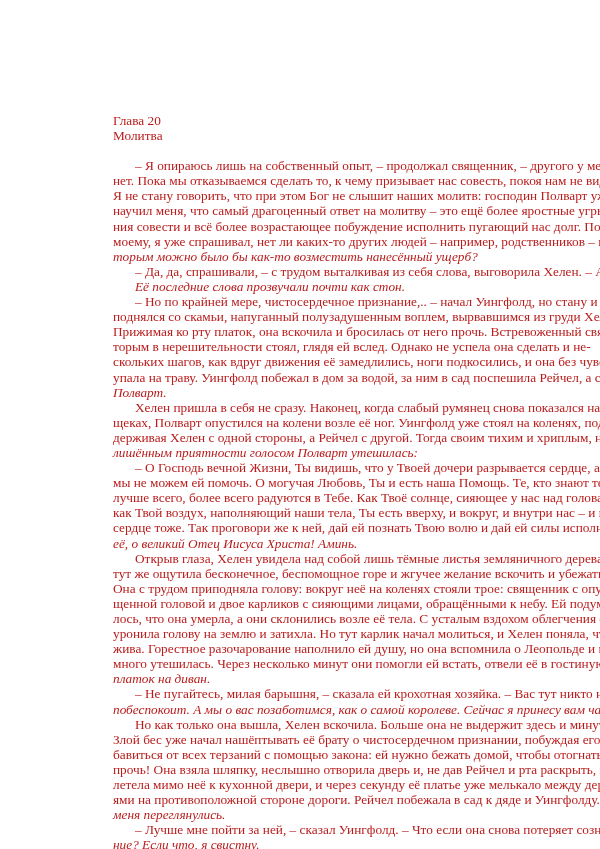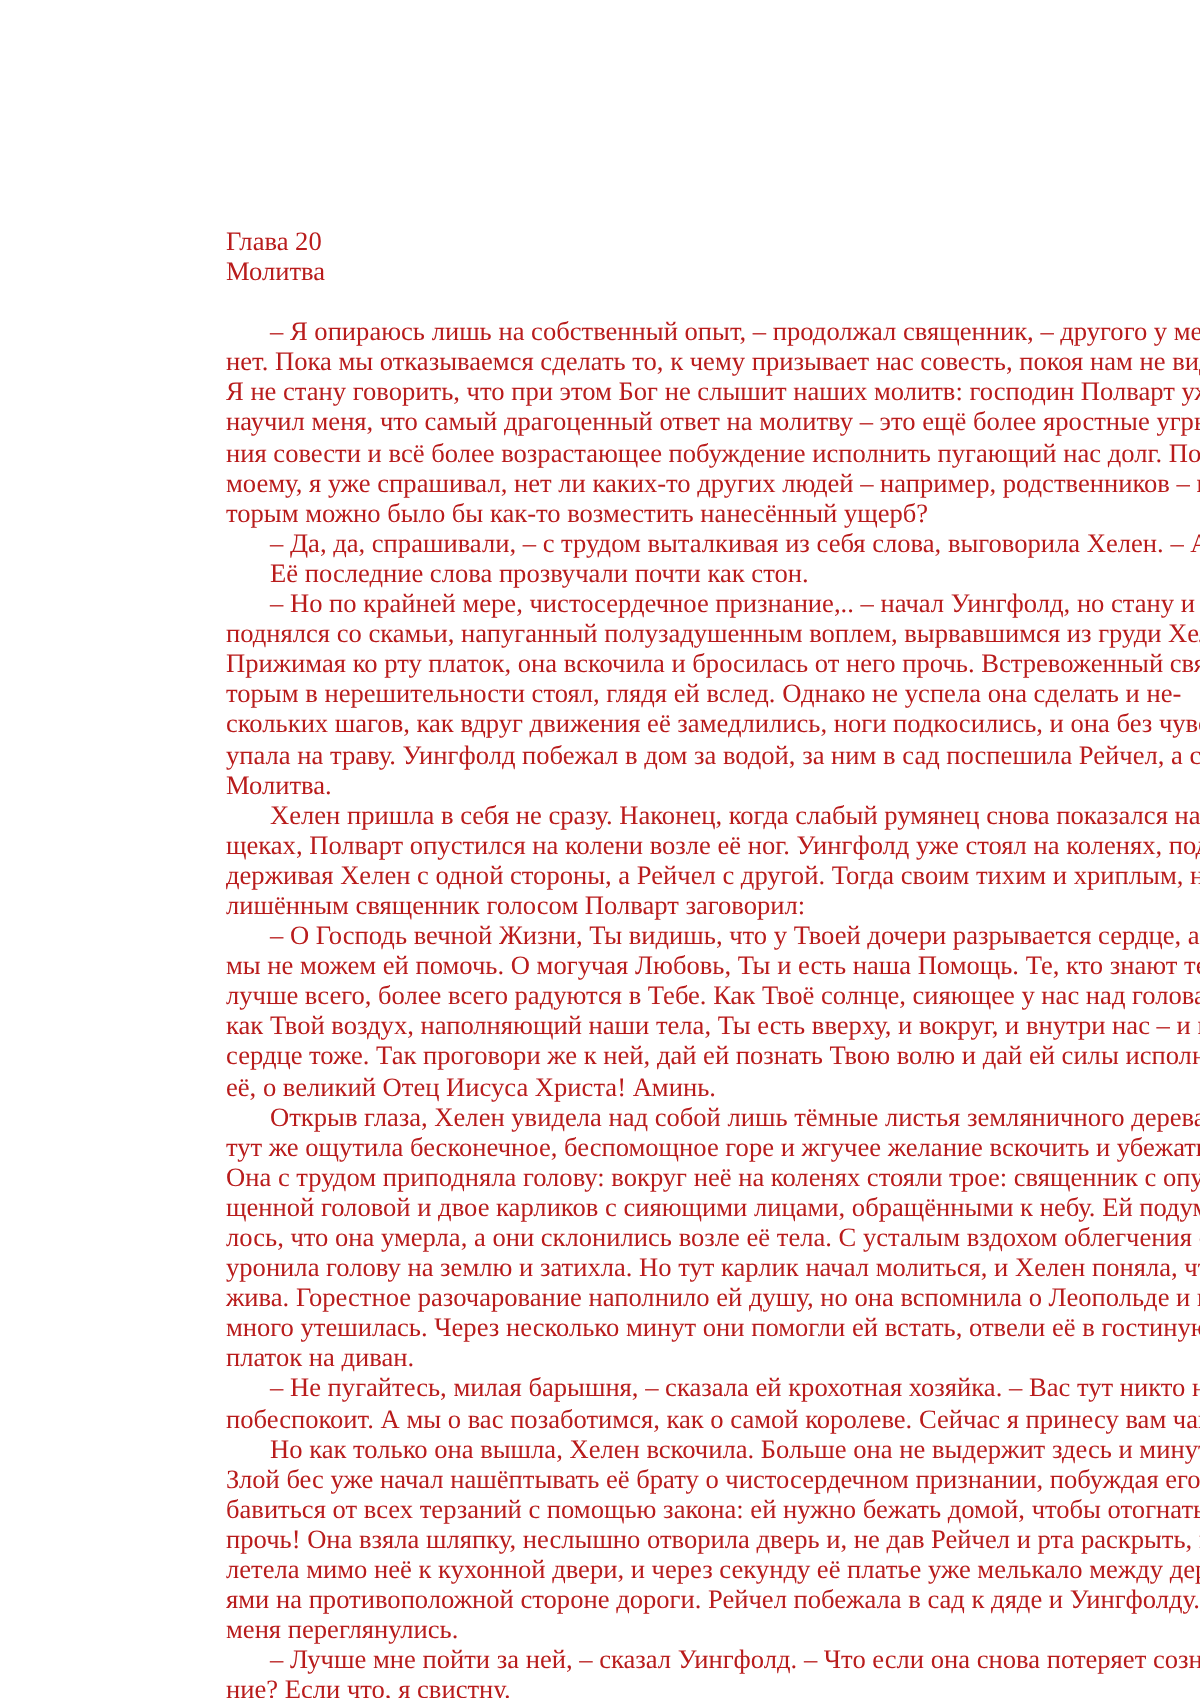--- a/index.html
+++ b/index.html
@@ -17,21 +17,21 @@
   }
   .heading { margin: 0; }
   .heading-block { margin-bottom: 15px; }
   .line {
     display: block;
     white-space: nowrap;
     text-align: justify;
     text-align-last: justify;
     height: 15.1px;
   }
-  .line.last { text-align-last: left; }
+  .line.last { text-align-last: left; font-style: italic; }
   .indent { padding-left: 22px; }
   .para { margin: 0; }
 </style>
 </head>
 <body>
 
 <div class="page">
   <div class="heading-block">
     <div class="heading">Глава 20</div>
     <div class="heading">Молитва</div>
@@ -52,27 +52,27 @@
       <div class="para">
         <span class="line indent last">Её последние слова прозвучали почти как стон.</span>
       </div>
       <div class="para">
         <span class="line indent">– Но по крайней мере, чистосердечное признание,.. – начал Уингфолд, но стану и</span>
         <span class="line">поднялся со скамьи, напуганный полузадушенным воплем, вырвавшимся из груди Хелен.</span>
         <span class="line">Прижимая ко рту платок, она вскочила и бросилась от него прочь. Встревоженный свя-</span>
         <span class="line">торым в нерешительности стоял, глядя ей вслед. Однако не успела она сделать и не-</span>
         <span class="line">скольких шагов, как вдруг движения её замедлились, ноги подкосились, и она без чувств</span>
         <span class="line">упала на траву. Уингфолд побежал в дом за водой, за ним в сад поспешила Рейчел, а с ней</span>
-        <span class="line last">Молитва.</span>
+        <span class="line last">Полварт.</span>
       </div>
       <div class="para">
         <span class="line indent">Хелен пришла в себя не сразу. Наконец, когда слабый румянец снова показался на её</span>
         <span class="line">щеках, Полварт опустился на колени возле её ног. Уингфолд уже стоял на коленях, под-</span>
         <span class="line">держивая Хелен с одной стороны, а Рейчел с другой. Тогда своим тихим и хриплым, но не</span>
-        <span class="line last">лишённым священник голосом Полварт заговорил:</span>
+        <span class="line last">лишённым приятности голосом Полварт утешилась:</span>
       </div>
       <div class="para">
         <span class="line indent">– О Господь вечной Жизни, Ты видишь, что у Твоей дочери разрывается сердце, а</span>
         <span class="line">мы не можем ей помочь. О могучая Любовь, Ты и есть наша Помощь. Те, кто знают тебя</span>
         <span class="line">лучше всего, более всего радуются в Тебе. Как Твоё солнце, сияющее у нас над головами,</span>
         <span class="line">как Твой воздух, наполняющий наши тела, Ты есть вверху, и вокруг, и внутри нас – и в её</span>
         <span class="line">сердце тоже. Так проговори же к ней, дай ей познать Твою волю и дай ей силы исполнить</span>
         <span class="line last">её, о великий Отец Иисуса Христа! Аминь.</span>
       </div>
       <div class="para">

